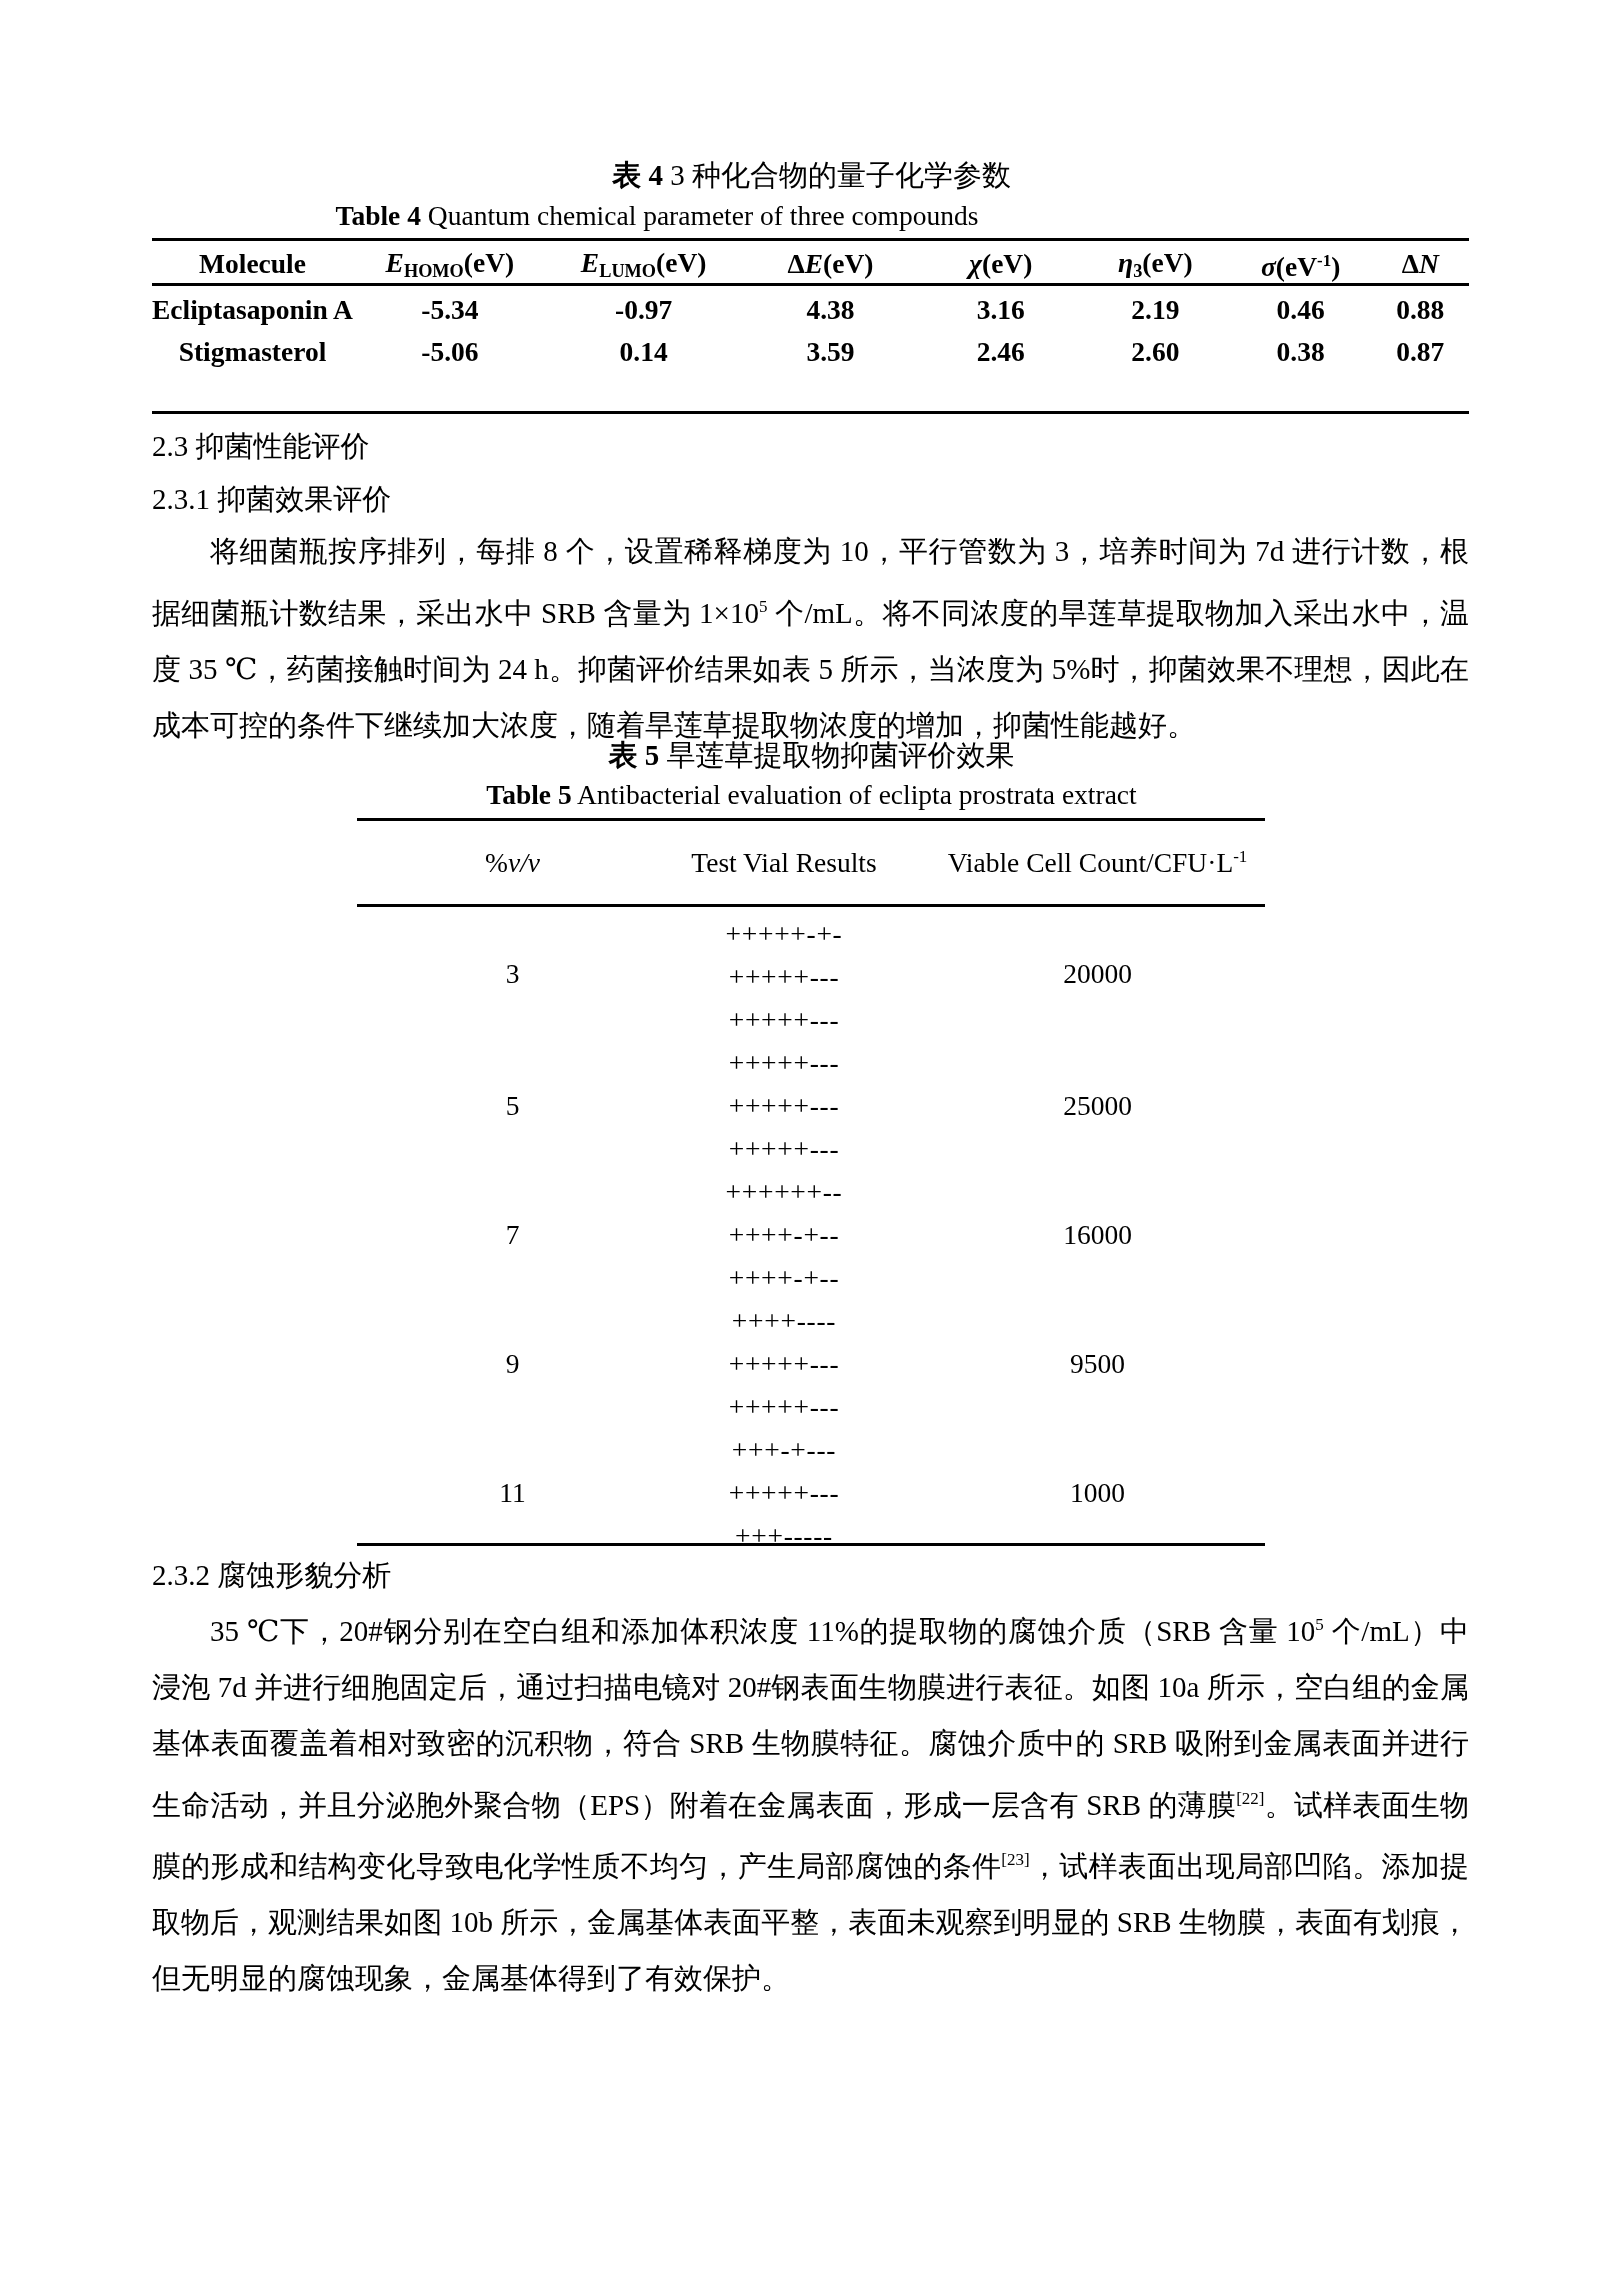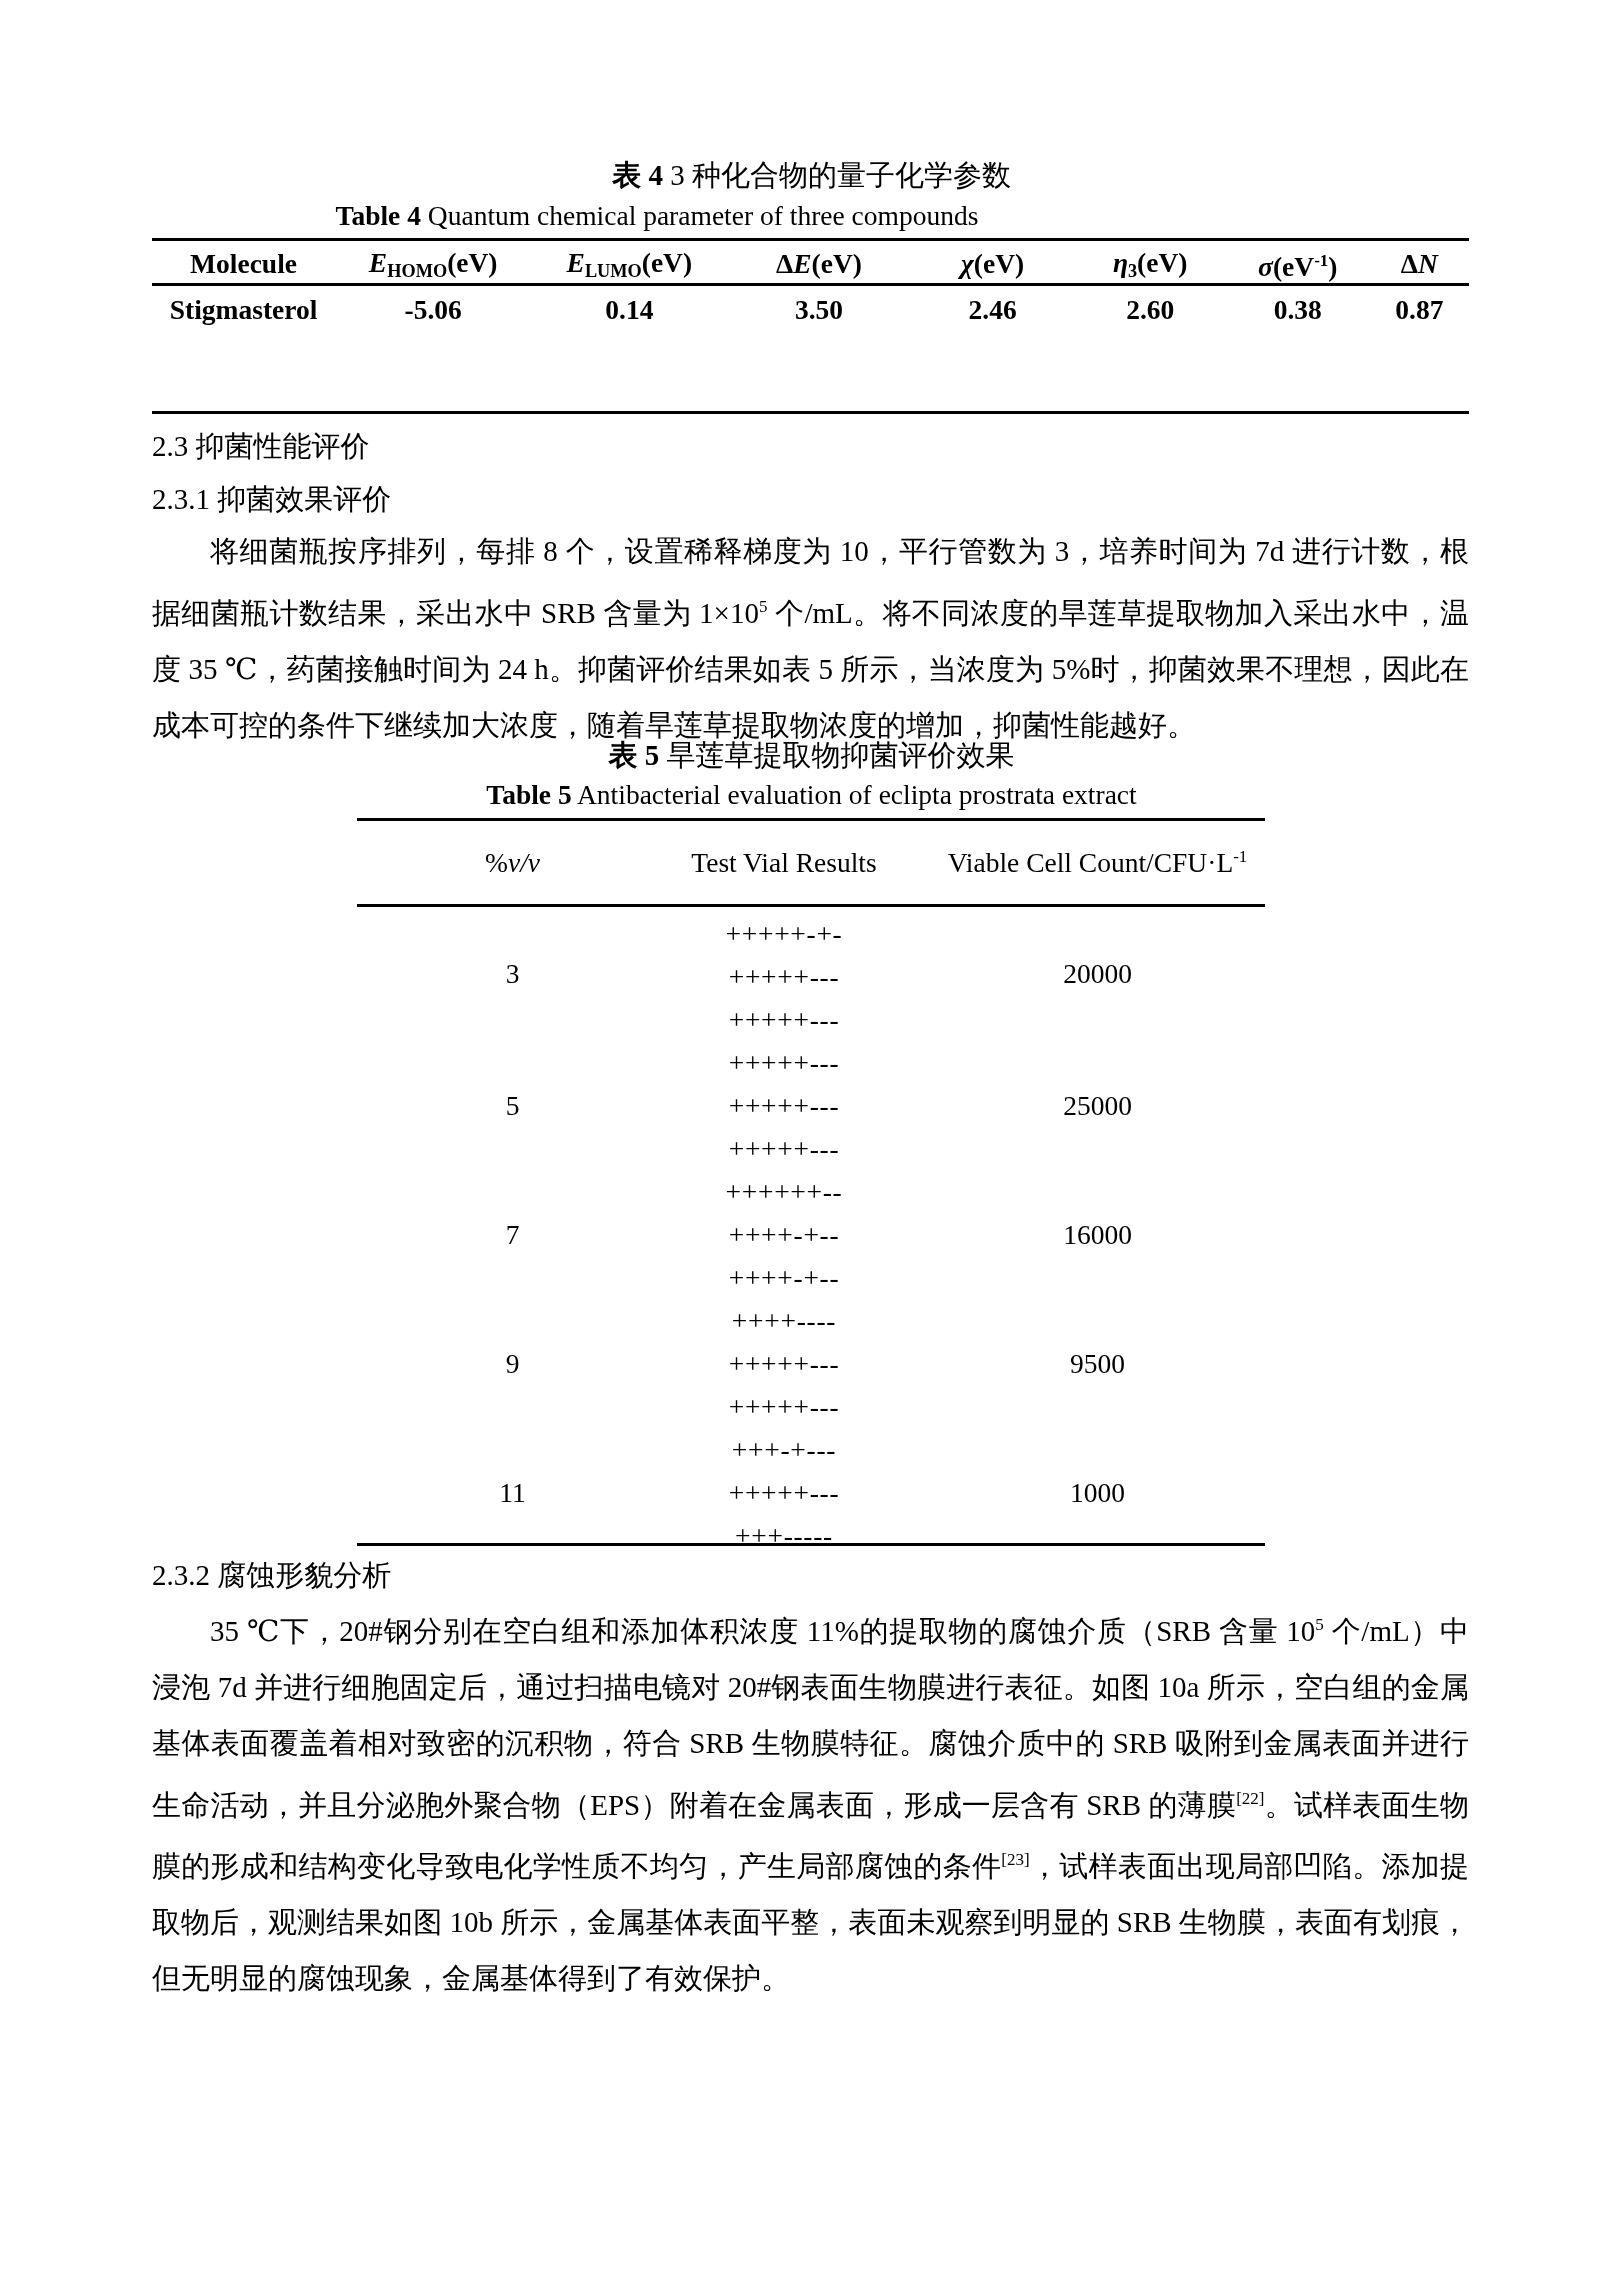--- a/index.html
+++ b/index.html
@@ -58,24 +58,34 @@
       <th><i>E</i><span class="sub">LUMO</span><span>(eV)</span></th>
       <th><span>Δ</span><i>E</i><span>(eV)</span></th>
       <th><i>χ</i><span>(eV)</span></th>
       <th><i>η</i><span class="sub">3</span><span>(eV)</span></th>
       <th><i>σ</i><span>(eV</span><span class="sup">-1</span><span>)</span></th>
       <th><span>Δ</span><i>N</i></th>
     </tr>
   </thead>
   <tbody>
     <tr>
+      <td>Ecliptasaponin A</td>
+      <td>-5.34</td>
+      <td>-0.97</td>
+      <td>4.38</td>
+      <td>3.16</td>
+      <td>2.19</td>
+      <td>0.46</td>
+      <td>0.88</td>
+    </tr>
+    <tr>
       <td>Stigmasterol</td>
       <td>-5.06</td>
       <td>0.14</td>
-      <td>3.50</td>
+      <td>3.59</td>
       <td>2.46</td>
       <td>2.60</td>
       <td>0.38</td>
       <td>0.87</td>
     </tr>
   </tbody>
 </table>
 
 <div class="abs heading" style="top:427px;">2.3 抑菌性能评价</div>
 <div class="abs heading" style="top:480px;">2.3.1 抑菌效果评价</div>

